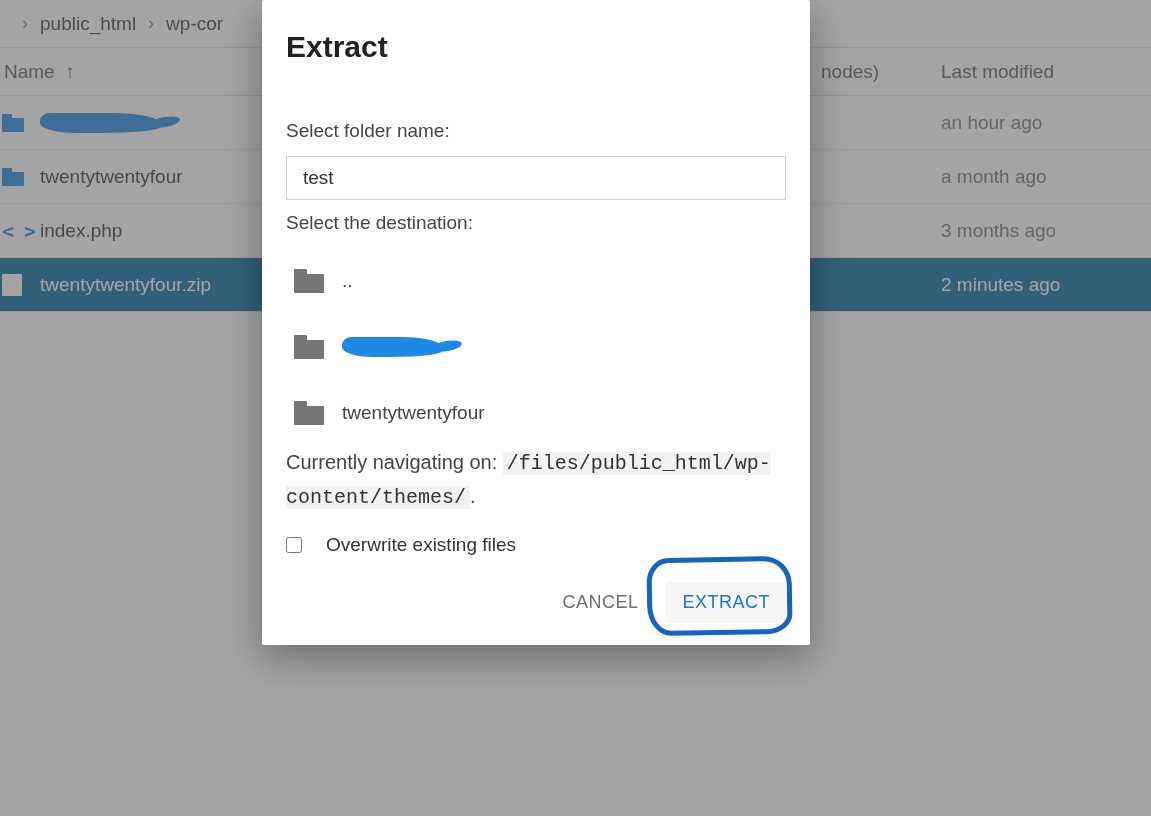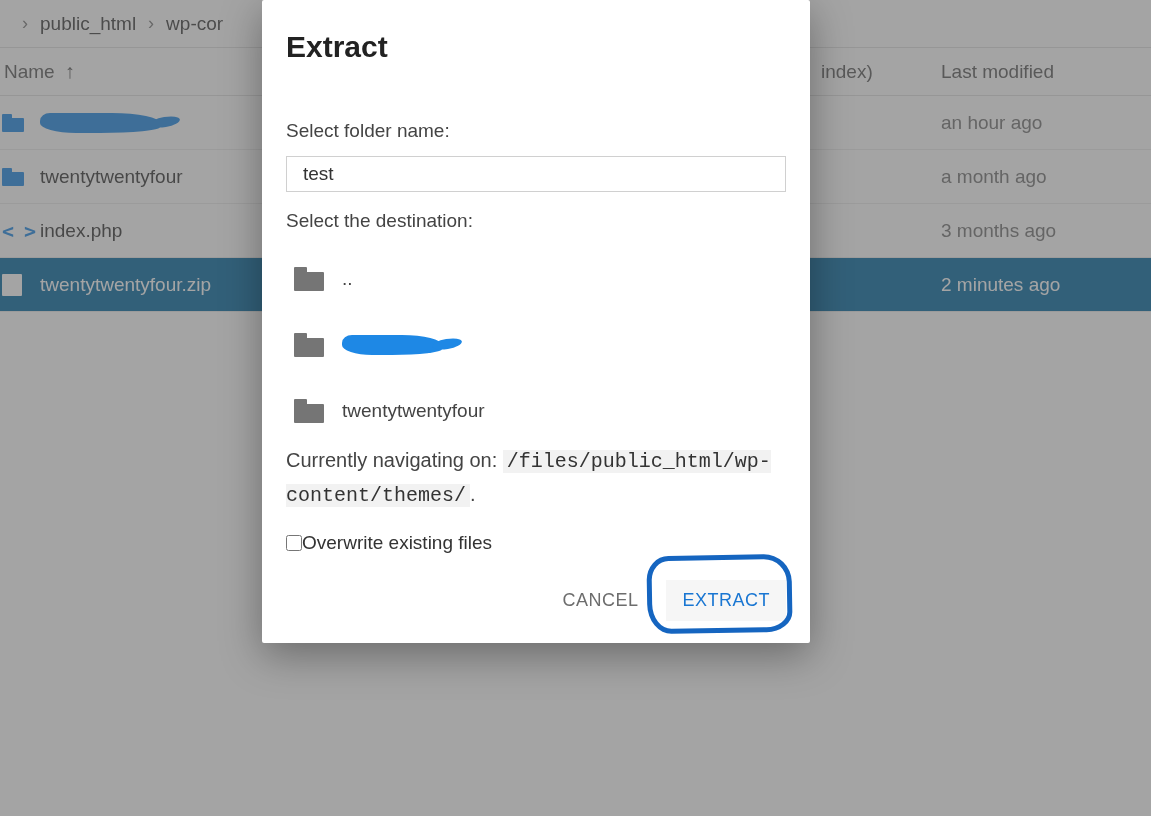--- a/index.html
+++ b/index.html
@@ -58,39 +58,39 @@
   
   .modal {
     position: absolute; left: 262px; top: 0; width: 548px;
     background: #fff; border-radius: 2px;
     box-shadow: 0 12px 40px rgba(0,0,0,0.35);
     padding: 30px 24px 22px 24px;
   }
   .modal h1 { font-size: 30px; font-weight: bold; color: #222; margin-bottom: 56px; }
   .modal .label { font-size: 19px; color: #444; margin-bottom: 14px; }
   .modal input[type=text] {
-    width: 100%; height: 36px; padding: 0 16px; font-size: 19px; color: #333;
-    border: 1px solid #d0d0d0; outline: none; margin-bottom: 18px;
+    width: 100%; height: 44px; padding: 0 16px; font-size: 19px; color: #333;
+    border: 1px solid #d0d0d0; outline: none; margin-bottom: 12px;
   }
   .modal .dest-list { margin-top: 2px; }
   .modal .dest-item {
     height: 66px; display: flex; align-items: center; gap: 18px;
     font-size: 19px; color: #444; cursor: pointer; padding-left: 8px;
   }
   .modal .dest-item .folder-icon { width: 30px; height: 24px; }
   .modal .dest-item .folder-icon::before { top: 5px; width: 30px; height: 19px; }
   .modal .dest-item .folder-icon::after  { width: 13px; height: 7px; }
 
   .modal .curnav { font-size: 20px; color: #444; line-height: 1.6; }
   .modal .curnav code {
     font-family: "Courier New", monospace; background: #f2f2f2; padding: 0 4px;
     color: #333;
   }
 
-  .modal .overwrite { margin-top: 20px; font-size: 19px; color: #333; display: flex; align-items: center; gap: 0; }
+  .modal .overwrite { margin-top: 20px; font-size: 19px; color: #333; display: flex; align-items: center; gap: 24px; }
   .modal .overwrite input { width: 16px; height: 16px; }
 
   .modal .actions { display: flex; justify-content: flex-end; gap: 12px; margin-top: 26px; align-items: center; }
   .modal .btn {
     border: none; background: transparent; font-size: 18px; font-weight: 500;
     letter-spacing: 0.5px; padding: 10px 16px; cursor: pointer;
   }
   .modal .btn.cancel  { color: #6d6d6d; }
   .modal .btn.extract { color: #1976d2; background: #f6f6f6; }
 
@@ -115,21 +115,21 @@
     <span class="chev">›</span>
     <span>wp-cor</span>
   </div>
 
   <div class="header-row">
     <div class="name-col">
       <span>Name</span>
       <span class="sort-arrow">↑</span>
     </div>
     <div style="width:120px;">
-      <span>index)</span>
+      <span>nodes)</span>
     </div>
     <div class="mod-col">
       <span>Last modified</span>
     </div>
   </div>
 
   <div class="row">
     <div class="icon-col">
         <span class="folder-icon folder-blue"></span>
       </div>

